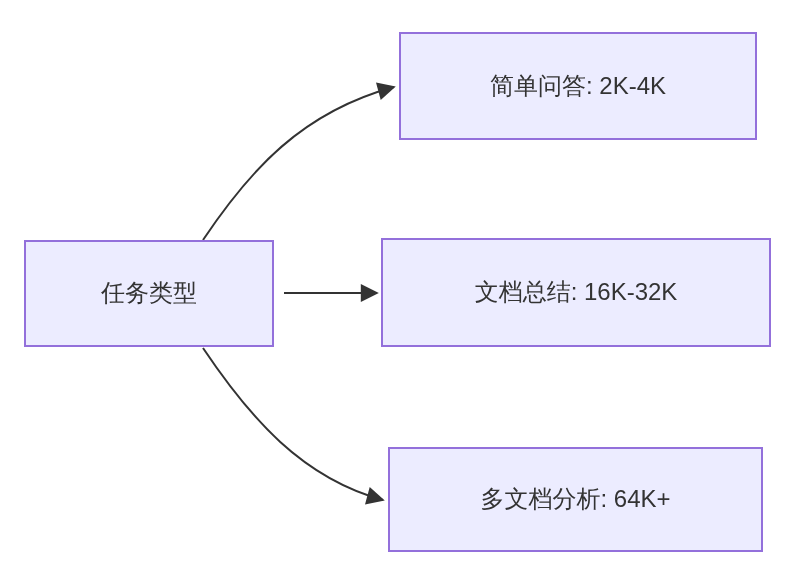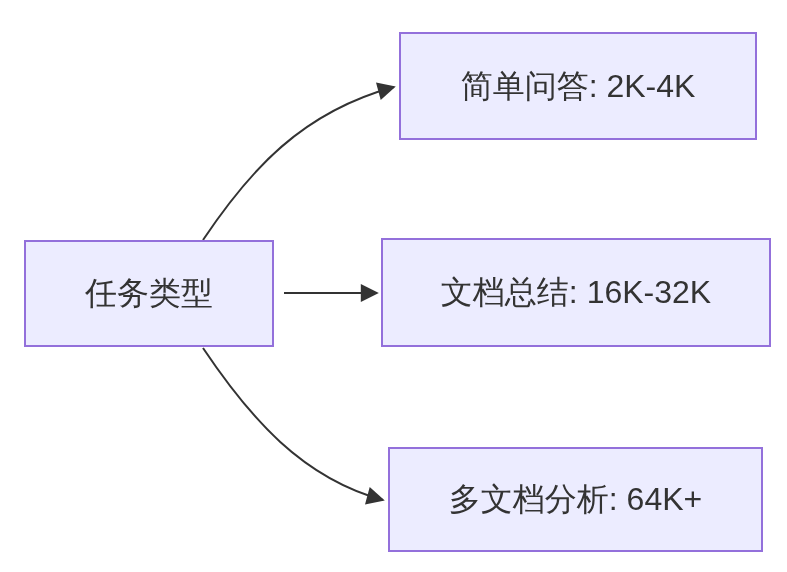--- a/index.html
+++ b/index.html
@@ -42,21 +42,21 @@
   }
   .node {
     position: absolute;
     background: var(--node-fill);
     border: 2px solid var(--node-border);
     color: var(--text-color);
     display: flex;
     align-items: center;
     justify-content: center;
     text-align: center;
-    font-size: 32px;
+    font-size: 24px;
     line-height: 1.2;
     white-space: nowrap;
   }
   .node-root { left: 24px;  top: 240px; width: 250px; height: 107px; }
   .node-1    { left: 399px; top: 32px;  width: 358px; height: 108px; }
   .node-2    { left: 381px; top: 238px; width: 390px; height: 109px; }
   .node-3    { left: 388px; top: 447px; width: 375px; height: 105px; }
 </style>
 </head>
 <body>

